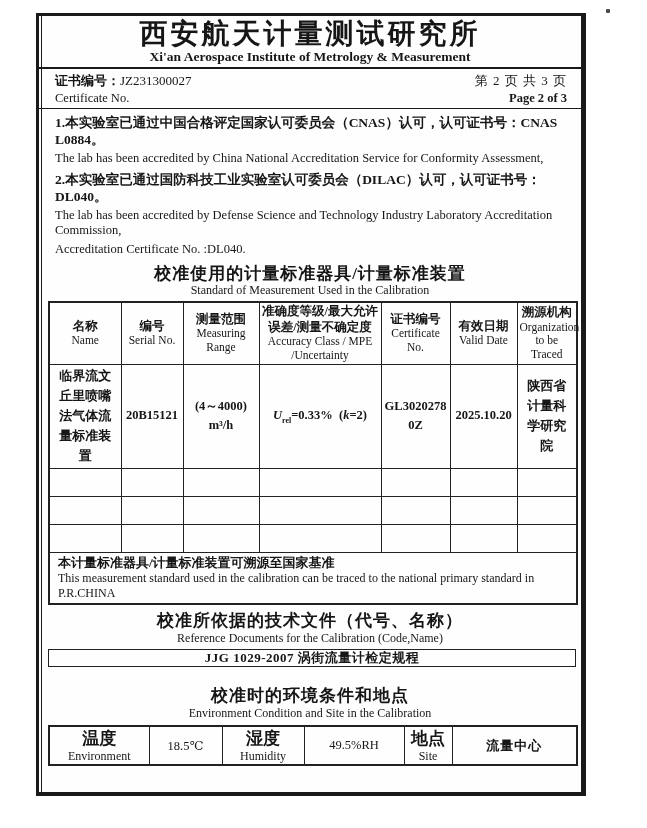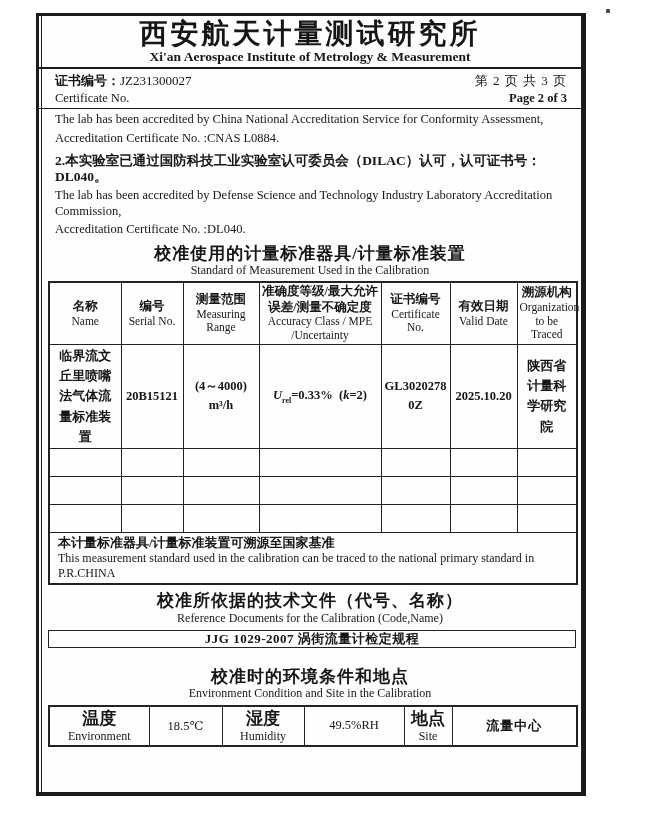--- a/index.html
+++ b/index.html
@@ -93,22 +93,22 @@
       <div class="en">Certificate No.</div>
     </div>
     <div class="cert-right">
       <div class="cn">第 2 页 共 3 页</div>
       <div class="en">Page 2 of 3</div>
     </div>
   </div>
   <div class="rule-light"></div>
 
   <div class="paras">
+    <div class="acc-cn">1.本实验室已通过中国合格评定国家认可委员会（CNAS）认可，认可证书号：CNAS L0884。</div>
     <div class="acc-en">The lab has been accredited by China National Accreditation Service for Conformity Assessment,</div>
-    <div class="acc-en">Accreditation Certificate No. :CNAS L0884.</div>
     <div class="acc-cn">2.本实验室已通过国防科技工业实验室认可委员会（DILAC）认可，认可证书号：DL040。</div>
     <div class="acc-en">The lab has been accredited by Defense Science and Technology Industry Laboratory Accreditation Commission,</div>
     <div class="acc-en">Accreditation Certificate No. :DL040.</div>
   </div>
 
   <div class="sec-cn">校准使用的计量标准器具/计量标准装置</div>
   <div class="sec-en">Standard of Measurement Used in the Calibration</div>
 
   <table class="std-table">
     <colgroup>

